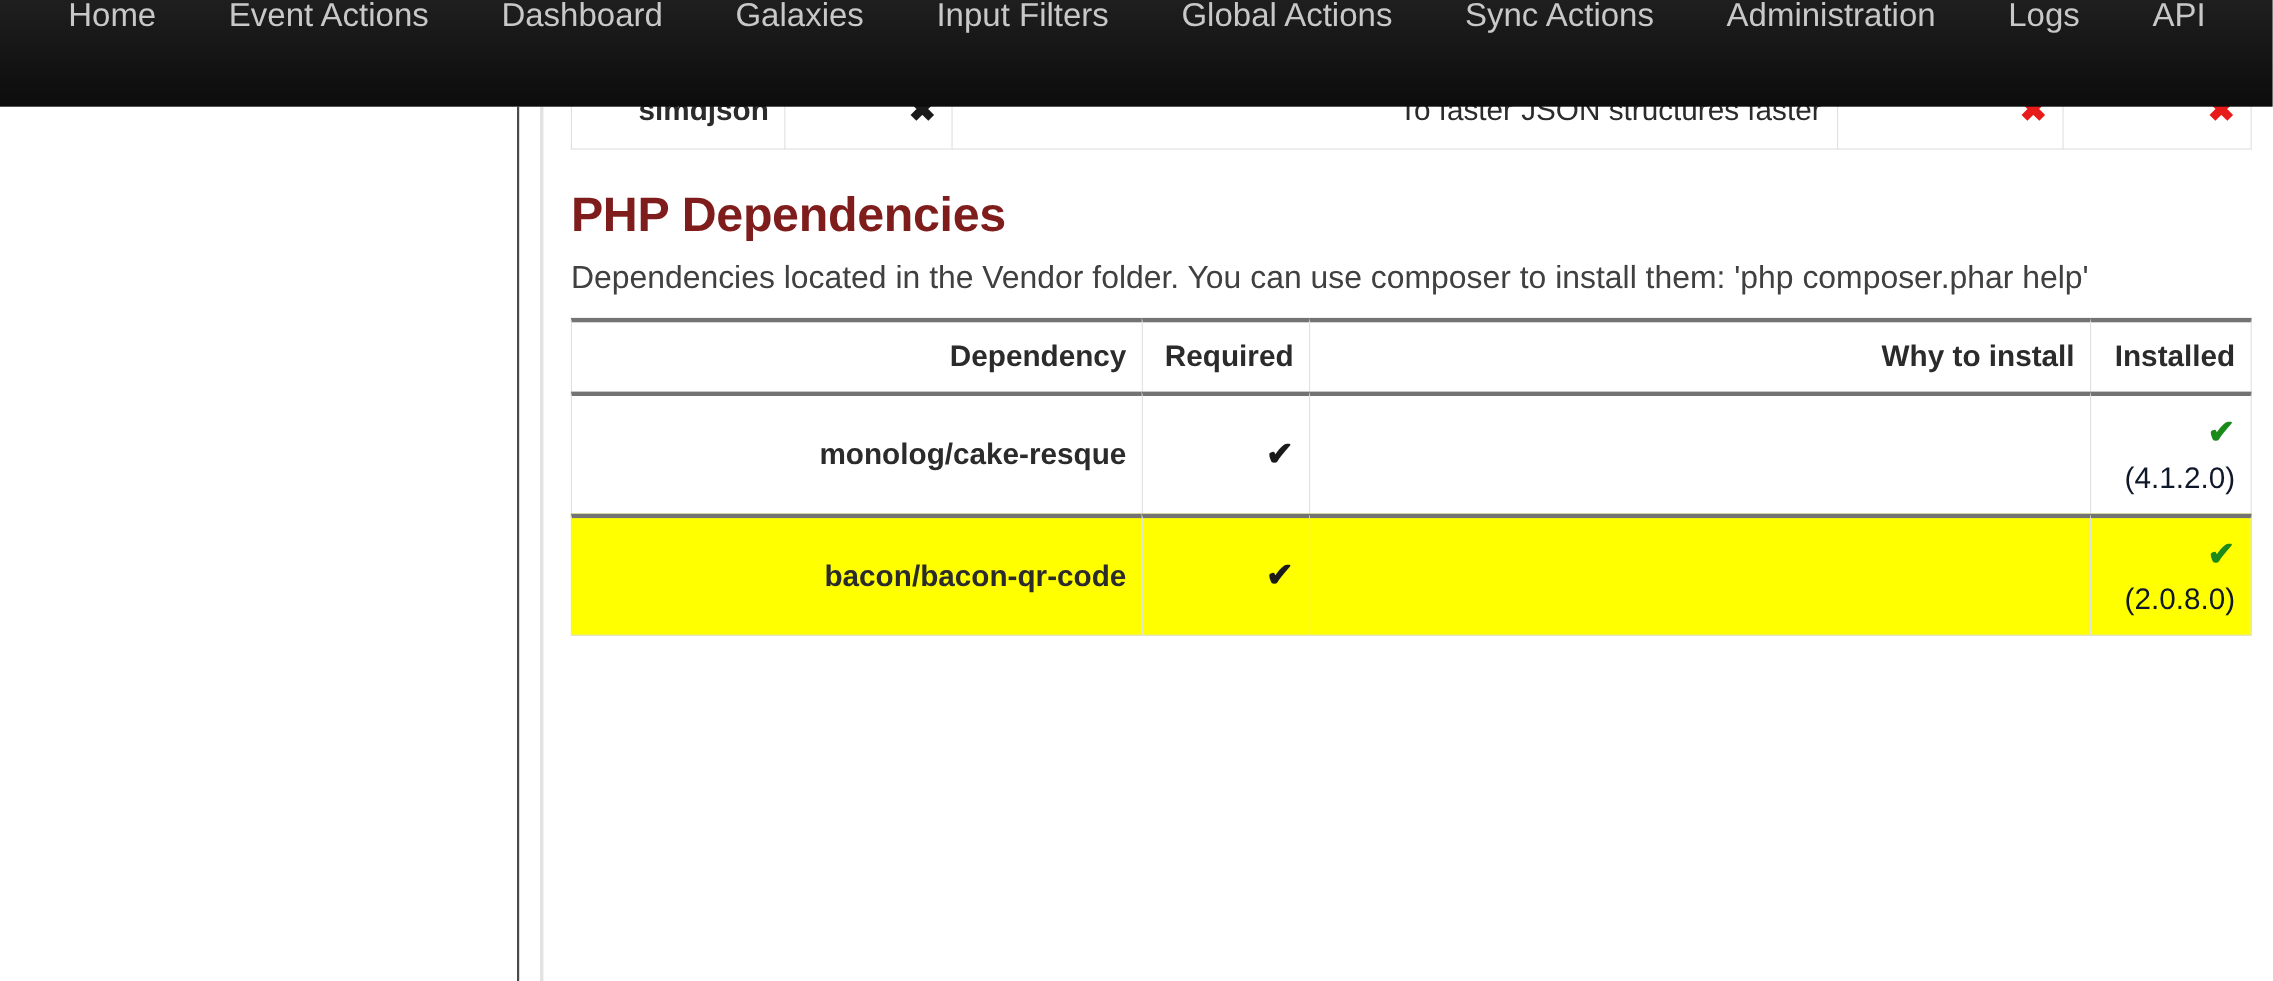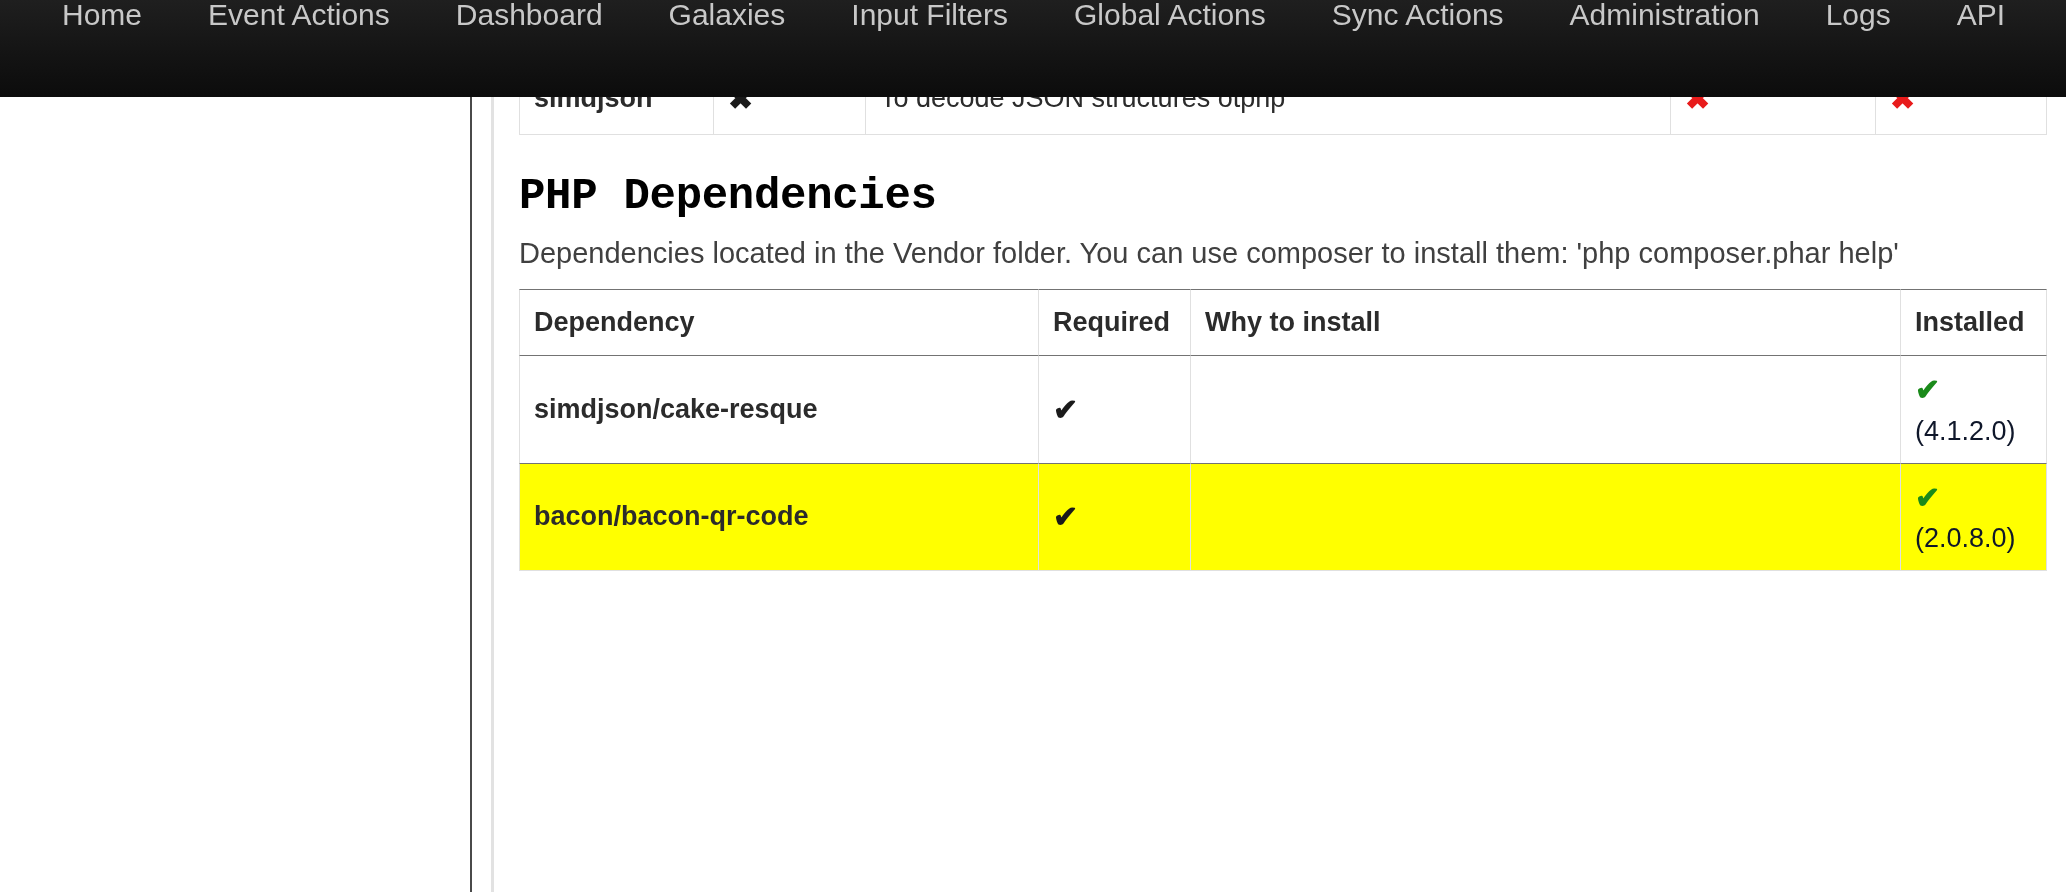--- a/index.html
+++ b/index.html
@@ -72,27 +72,27 @@
   table.dep-table {
     border-collapse: separate;
     border-spacing: 0;
     width: 1528px;
     margin-left: 25px;
     background: #fff;
     table-layout: fixed;
   }
   table.dep-table td,
   table.dep-table th {
-    border-top: 1px solid #737373;
+    border-top: 4px solid #737373;
     border-left: 1px solid #e0e0e0;
     padding: 12px 14px;
     font-size: 27px;
     color: #2b2b2b;
     vertical-align: middle;
-    text-align: left;
+    text-align: right;
     line-height: 1.45;
   }
   table.dep-table td:last-child,
   table.dep-table th:last-child { border-right: 1px solid #e0e0e0; }
   table.dep-table tr:last-child td { border-bottom: 1px solid #e0e0e0; }
   table.dep-table th { font-weight: bold; }
   td.name-cell, th.name-cell { font-weight: bold; }
 
   .mark-check-black { color: #1a1a1a; font-size: 30px; font-weight: bold; }
   .mark-x-black { color: #1a1a1a; font-size: 30px; font-weight: bold; }
@@ -112,23 +112,22 @@
   table.top-table { width: 1528px; margin-left: 25px; }
   table.top-table td { height: 72px; }
 
   
   h2.section-title {
     margin: 0;
     position: absolute;
     top: 74px; left: 25px;
     font-size: 44px;
     font-weight: bold;
-    color: #000000;
+    color: #7f1d1d;
     letter-spacing: -0.3px;
-    font-family: Liberation Mono, monospace;
   }
   p.section-desc {
     margin: 0;
     position: absolute;
     top: 140px; left: 25px;
     font-size: 29px;
     color: #404040;
     white-space: nowrap;
   }
 
@@ -171,21 +170,21 @@
           <col style="width:194px">
           <col style="width:152px">
           <col style="width:805px">
           <col style="width:205px">
           <col style="width:172px">
         </colgroup>
         <tbody id="top-table-body">
             <tr>
               <td class="name-cell">simdjson</td>
               <td><span class="mark-x-black">✖</span></td>
-              <td>To decode JSON structures otphp</td>
+              <td>To faster JSON structures faster</td>
               <td><span class="mark-x-red">✖</span></td>
               <td><span class="mark-x-red">✖</span></td>
             </tr>
           </tbody>
       </table>
     </div>
 
     <h2 class="section-title">PHP Dependencies</h2>
 
     <p class="section-desc">Dependencies located in the Vendor folder. You can use composer to install them: 'php composer.phar help'</p>
@@ -201,21 +200,21 @@
         <thead>
           <tr id="main-head-row">
               <th class="name-cell">Dependency</th>
               <th>Required</th>
               <th>Why to install</th>
               <th>Installed</th>
             </tr>
         </thead>
         <tbody id="main-table-body">
             <tr>
-              <td class="name-cell">simdjson/cake-resque</td>
+              <td class="name-cell">monolog/cake-resque</td>
               <td><span class="mark-check-black">✔</span></td>
               <td></td>
               <td class="installed-cell"><span class="mark-check-green">✔</span><span class="version"> (4.1.2.0)</span></td>
             </tr>
             <tr class="highlight">
               <td class="name-cell">bacon/bacon-qr-code</td>
               <td><span class="mark-check-black">✔</span></td>
               <td></td>
               <td class="installed-cell"><span class="mark-check-green">✔</span><span class="version"> (2.0.8.0)</span></td>
             </tr>

